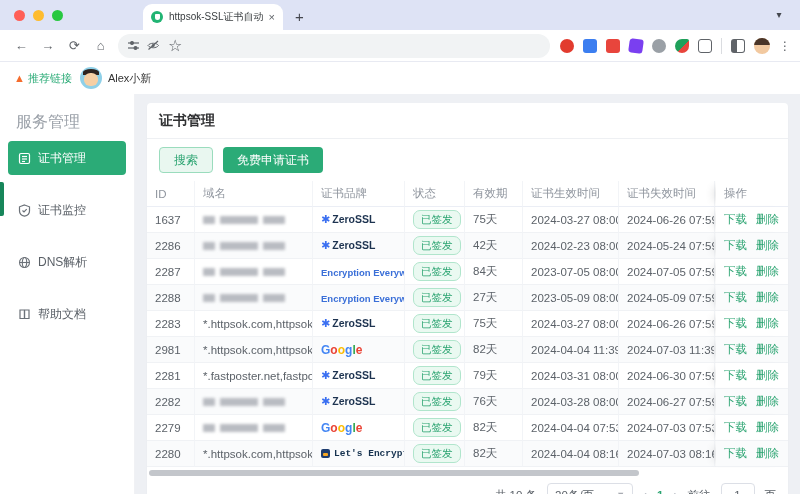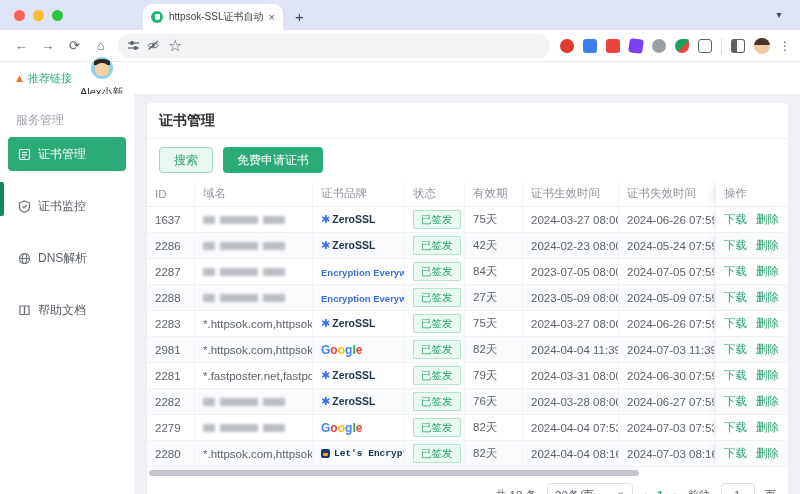--- a/index.html
+++ b/index.html
@@ -42,34 +42,34 @@
   
   .appbar { height:32px; background:#fff; display:flex; align-items:center; padding:0 14px;
     justify-content:space-between; }
   .brand { display:flex; align-items:center; gap:7px; }
   .brand .logo { width:22px; height:22px; border-radius:5px; background:#d9f3e7;
     display:flex; align-items:center; justify-content:center; }
   .brand .name { font-size:17px; font-weight:bold; color:#111; letter-spacing:.2px; }
   .appbar-right { display:flex; align-items:center; gap:8px; }
   .ref-link { display:flex; align-items:center; gap:3px; font-size:11px; color:#2bab77; }
   .flame { color:#f56c2d; font-size:11px; }
-  .user { display:flex; align-items:center; gap:6px; font-size:11px; color:#333;flex-direction:column; }
+  .user { display:flex; align-items:center; gap:6px; font-size:11px; color:#333; }
   .avatar { width:22px; height:22px; border-radius:50%; background:#8fd0e8; position:relative; overflow:hidden;}
   .avatar .face{ position:absolute; left:4px; top:6px; width:14px; height:13px; background:#f6cfa4; border-radius:45%;}
   .avatar .hair{ position:absolute; left:3px; top:2px; width:16px; height:6px; background:#2e2420; border-radius:50% 50% 0 0;}
 
   
   .shell { display:flex; height:430px; }
   .sidebar { width:135px; background:#fff; border-right:1px solid #f0f1f4; padding-top:8px; position:relative; flex:none;}
   .side-item { display:flex; align-items:center; gap:7px; height:34px; padding:0 10px; margin:2px 8px;
     font-size:12px; color:#595f66; border-radius:4px; }
   .side-item svg { flex:none; }
   .side-item.active { background:#2bab77; color:#fff; }
   .active-strip { position:absolute; left:0; width:4px; height:34px; background:#17865a; border-radius:0 2px 2px 0; }
-  .side-label { font-size:12px; color:#9aa0a8; padding:10px 16px 6px; }
+  .side-label { font-size:16px; color:#9aa0a8; padding:10px 16px 6px; }
   .side-gap { height:14px; }
 
   .content { flex:1; background:#eef0f4; padding:9px 12px; overflow:hidden; }
   .card { background:#fff; border-radius:4px; height:100%; display:flex; flex-direction:column;
     box-shadow:0 1px 2px rgba(0,0,0,.04); }
   .card-title { font-size:14px; font-weight:600; color:#303133; padding:9px 12px 8px; }
   .card-divider { height:1px; background:#eef0f3; }
   .ops-row { display:flex; align-items:center; gap:10px; padding:8px 12px; }
   .search-box { width:190px; height:26px; border:1px solid #dcdfe6; border-radius:4px;
     display:flex; align-items:center; gap:6px; padding:0 8px; }
@@ -86,21 +86,21 @@
   col.c-id{width:48px} col.c-dom{width:118px} col.c-brand{width:92px} col.c-status{width:60px}
   col.c-val{width:58px} col.c-eff{width:96px} col.c-exp{width:96px} col.c-created{width:36px} col.c-act{width:72px}
   th { font-weight:400; color:#8f959e; text-align:left; height:26px; padding:0 8px;
     border-bottom:1px solid #ebeef5; border-right:1px solid #f2f4f7; white-space:nowrap; overflow:hidden; background:#fff;}
   td { color:#5c6269; height:26px; padding:0 8px; border-bottom:1px solid #f0f2f5;
     border-right:1px solid #f2f4f7; white-space:nowrap; overflow:hidden; background:#fff; }
   tr:nth-child(even) td { background:#fafbfc; }
   td.sticky, th.sticky { position:sticky; right:0; border-right:none;
     box-shadow:-8px 0 10px -6px rgba(0,0,0,.12); }
   .badge { display:inline-block; font-size:10.5px; color:#2ba471; background:#eaf9f1;
-    border:1px solid #b0e5cc; border-radius:1px; padding:1.5px 7px; line-height:1.3; }
+    border:1px solid #b0e5cc; border-radius:7px; padding:1.5px 7px; line-height:1.3; }
   .act-link { color:#2ba471; font-size:11.5px; margin-right:9px; }
   .act-link:last-child{margin-right:16px}
   .redacted { display:inline-flex; gap:5px; align-items:center; filter:blur(1.6px); }
   .redacted i { height:8px; background:#b9bcc2; border-radius:1px; display:inline-block; }
   .brand-zerossl { font-weight:bold; color:#1d3350; font-size:10.5px; }
   .brand-zerossl .star { color:#3a6ff1; font-size:11px; margin-right:2px;}
   .brand-ee { color:#3a6fd8; font-size:9.5px; font-weight:600;}
   .brand-google { font-weight:bold; font-size:12px; }
   .brand-le { color:#16324f; font-weight:bold; font-size:9.5px; display:inline-flex; align-items:center; gap:4px;font-family:Liberation Mono, monospace;}
   .brand-le .sq { width:9px; height:9px; background:#1d3c6e; border-radius:2px; display:inline-block; position:relative;}

